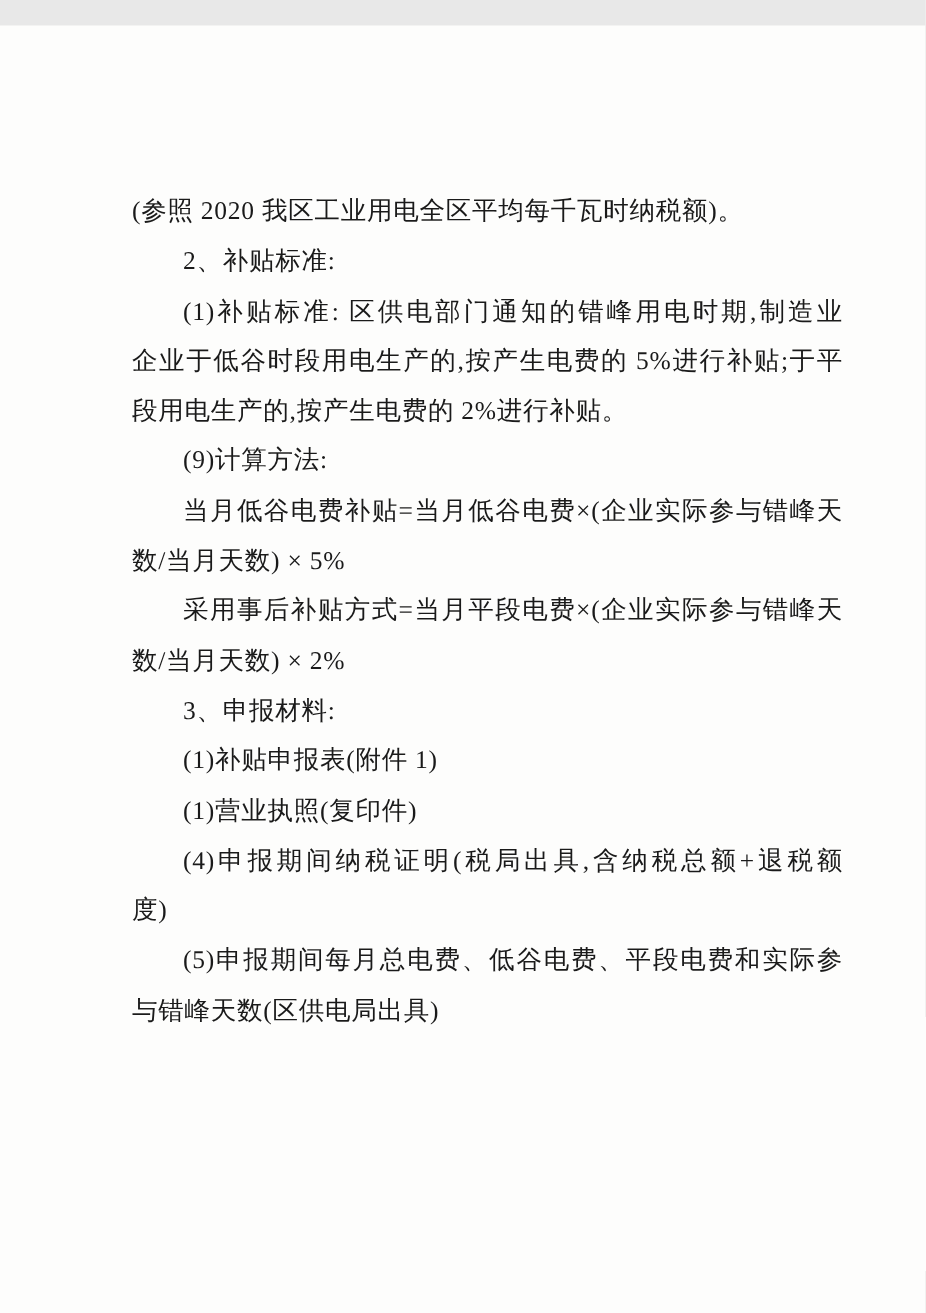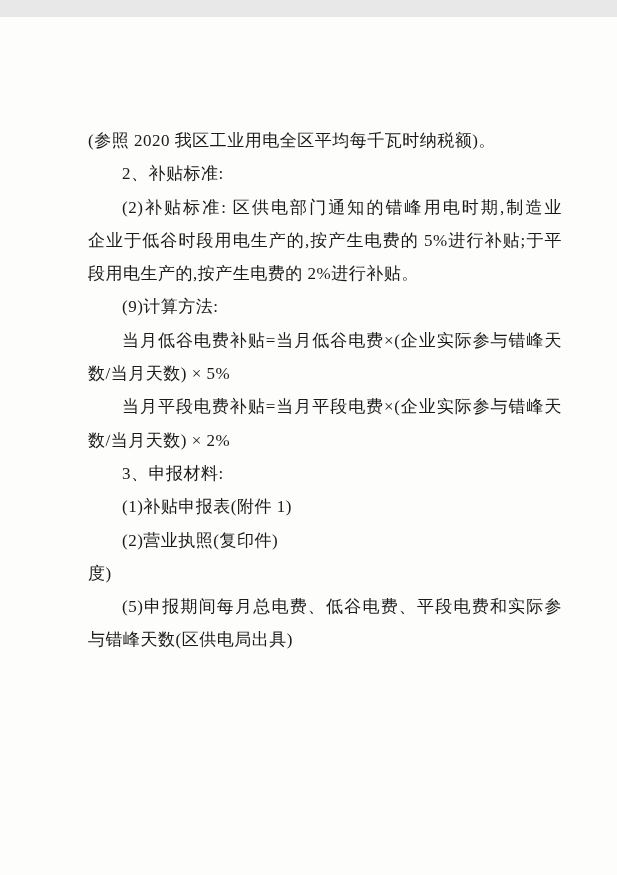--- a/index.html
+++ b/index.html
@@ -41,28 +41,29 @@
     font-weight: normal;
   }
 </style>
 </head>
 <body>
 
 <div class="page">
   <div class="doc-body" id="doc-body">
       <div class="line">(参照 2020 我区工业用电全区平均每千瓦时纳税额)。</div>
       <div class="line indent bold">2、补贴标准:</div>
-      <div class="line indent justify">(2)补贴标准: 区供电部门通知的错峰用电时期,制造业</div>
+      <div class="line indent justify">(1)补贴标准: 区供电部门通知的错峰用电时期,制造业</div>
       <div class="line justify">企业于低谷时段用电生产的,按产生电费的 5%进行补贴;于平</div>
       <div class="line">段用电生产的,按产生电费的 2%进行补贴。</div>
       <div class="line indent">(9)计算方法:</div>
       <div class="line indent justify">当月低谷电费补贴=当月低谷电费×(企业实际参与错峰天</div>
       <div class="line">数/当月天数) × 5%</div>
-      <div class="line indent justify">当月平段电费补贴=当月平段电费×(企业实际参与错峰天</div>
+      <div class="line indent justify">采用事后补贴方式=当月平段电费×(企业实际参与错峰天</div>
       <div class="line">数/当月天数) × 2%</div>
       <div class="line indent bold">3、申报材料:</div>
       <div class="line indent">(1)补贴申报表(附件 1)</div>
-      <div class="line indent">(2)营业执照(复印件)</div>
+      <div class="line indent">(1)营业执照(复印件)</div>
+      <div class="line indent justify">(4)申报期间纳税证明(税局出具,含纳税总额+退税额</div>
       <div class="line">度)</div>
       <div class="line indent justify">(5)申报期间每月总电费、低谷电费、平段电费和实际参</div>
       <div class="line">与错峰天数(区供电局出具)</div>
     </div>
 </div>
 
 </body></html>

